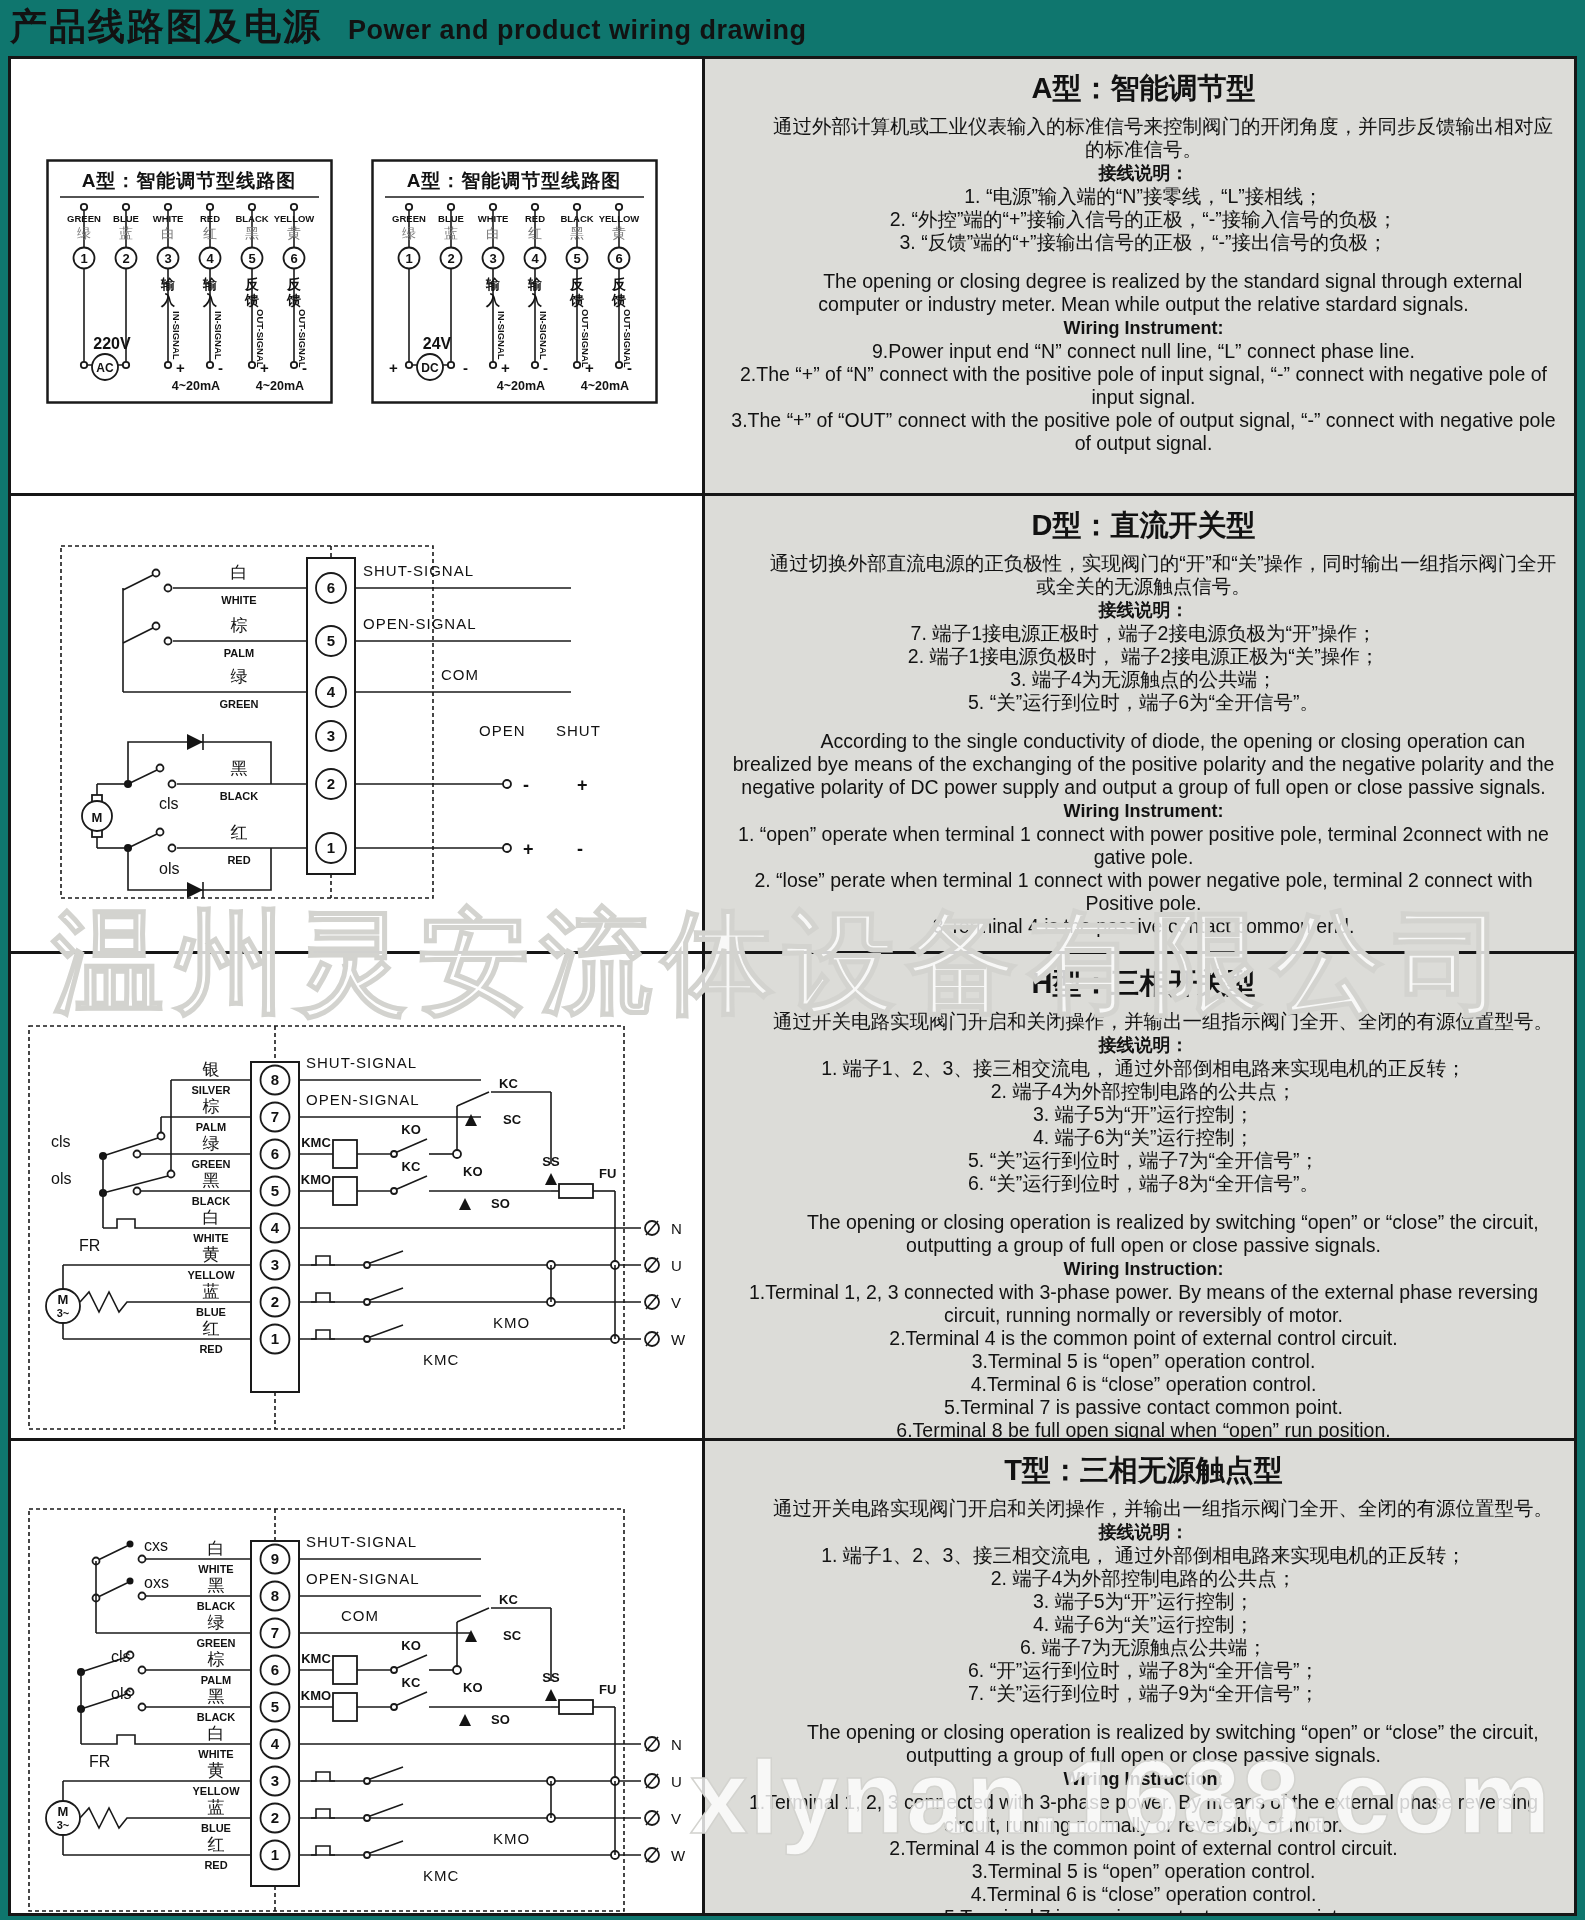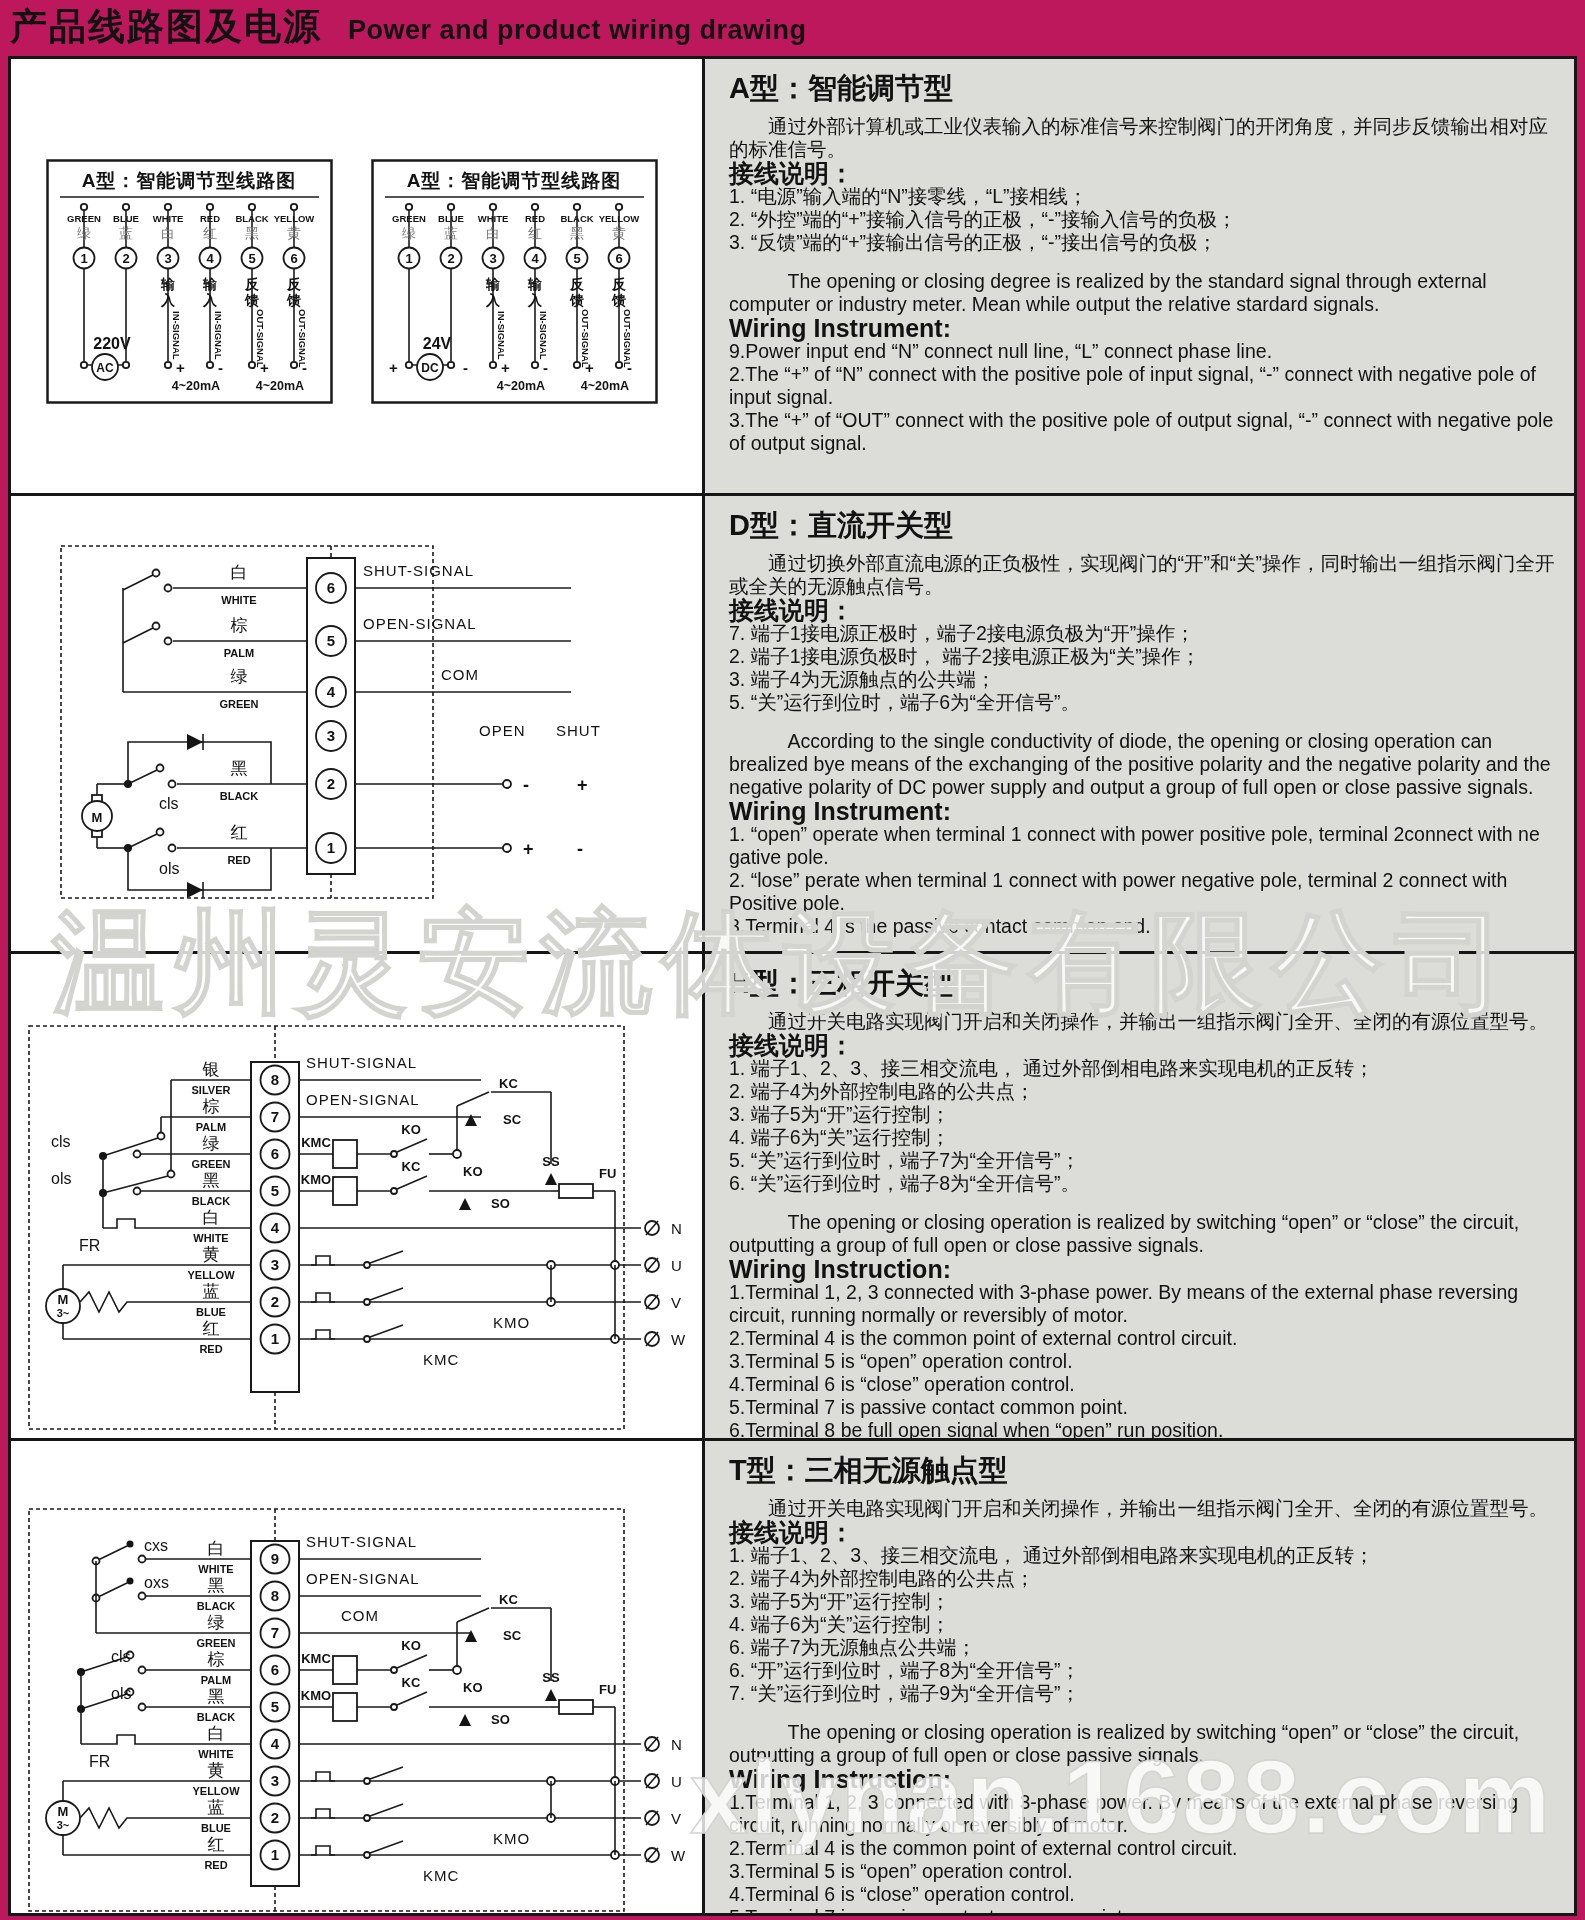--- a/index.html
+++ b/index.html
@@ -1,33 +1,33 @@
 <!DOCTYPE html>
 <html><head>
 <meta charset="utf-8">
 <style>
   html,body{margin:0;padding:0;background:#e8e8e6;}
-  .page{position:relative;width:1585px;height:1920px;background:#be185d;overflow:hidden;
-        font-family:"Liberation Sans","DejaVu Sans",sans-serif;color:#121212;}
+  .page{position:relative;width:1585px;height:1920px;background:#0f766e;overflow:hidden;
+        font-family:"Liberation Sans","DejaVu Sans",sans-serif;color:#121212;text-align:center;}
   
   .hdr{position:absolute;top:2px;left:10px;white-space:nowrap;}
   .hdr .cn{font-size:37px;font-weight:bold;letter-spacing:2px;}
   .hdr .en{font-size:27px;font-weight:bold;margin-left:26px;letter-spacing:0.5px;}
   
   .tbl{position:absolute;left:8px;top:56px;width:1569px;height:1860px;
        border:3px solid #161616;box-sizing:border-box;display:flex;flex-direction:column;}
   .row{display:flex;border-bottom:3px solid #161616;box-sizing:border-box;overflow:hidden;}
   .row:last-child{border-bottom:none;flex:1;}
   .row-a{height:437px;} .row-d{height:458px;} .row-h{height:487px;}
   .dcell{width:694px;min-width:694px;background:#fff;border-right:3px solid #161616;
          box-sizing:border-box;position:relative;}
   .tcell{flex:1;background:#dcdcd8;padding:8px 16px 0 24px;box-sizing:border-box;overflow:hidden;}
   .tcell h2{font-size:29px;margin:2px 0 6px 0;font-weight:bold;}
   .desc{font-size:19.5px;line-height:23px;text-indent:2em;margin:0;}
-  .blabel{font-size:25px;line-height:24px;font-weight:bold;margin:0;}
+  .blabel{font-size:18px;line-height:24px;font-weight:bold;margin:0;}
   .item{font-size:19.5px;line-height:23px;margin:0;}
   .endesc{margin-top:16px;text-indent:3em;}
   
   .wm{position:absolute;pointer-events:none;white-space:nowrap;font-weight:bold;
       color:rgba(255,255,255,0.80);-webkit-text-stroke:1.5px #d3d3cf;z-index:50;}
   .wm-center{left:52px;top:888px;font-size:112px;letter-spacing:10px;}
   .wm-bottom{left:690px;top:1738px;font-size:104px;letter-spacing:2px;}
   
   svg{position:absolute;}
   .tn{stroke:#1a1a1a;stroke-width:1.6;fill:none;}

